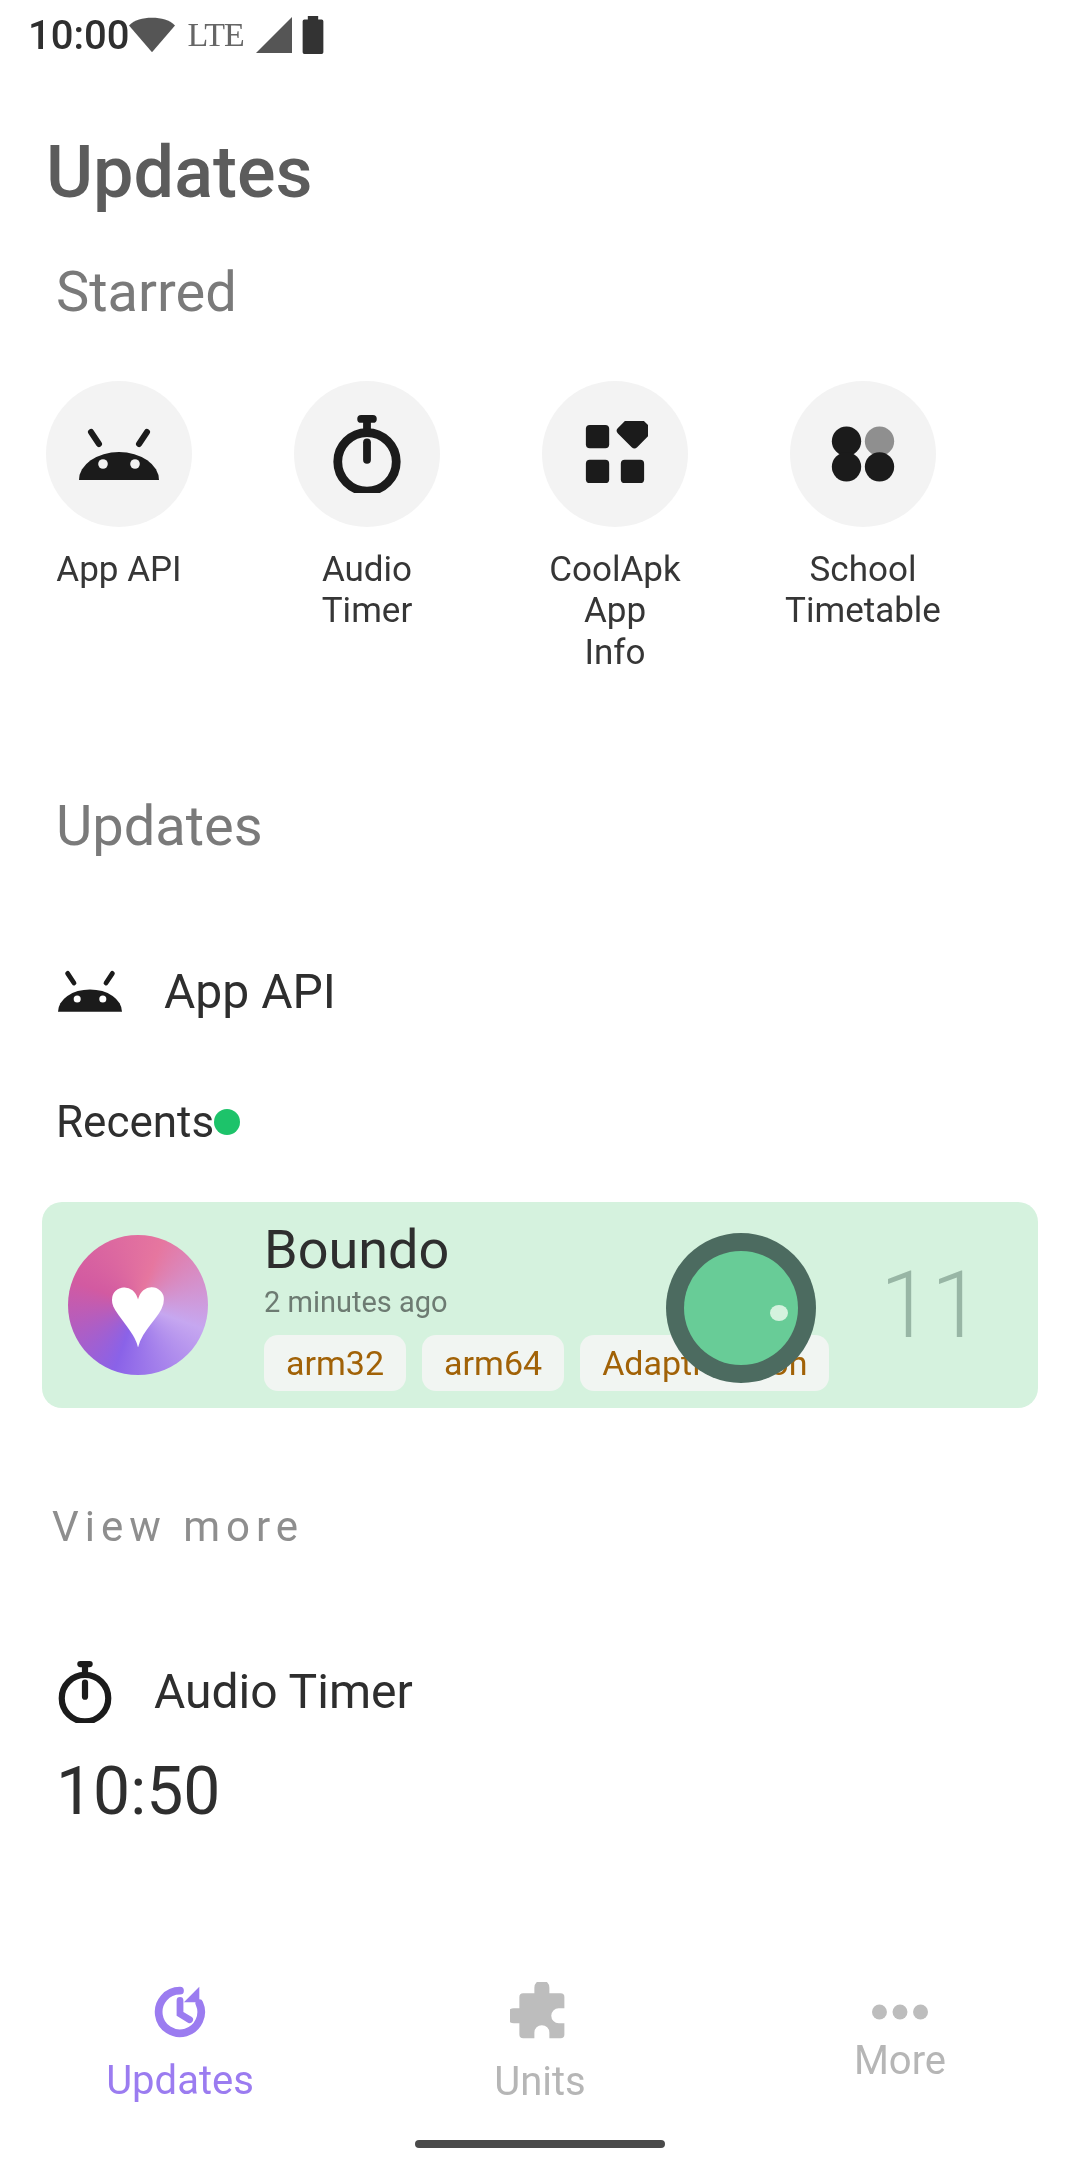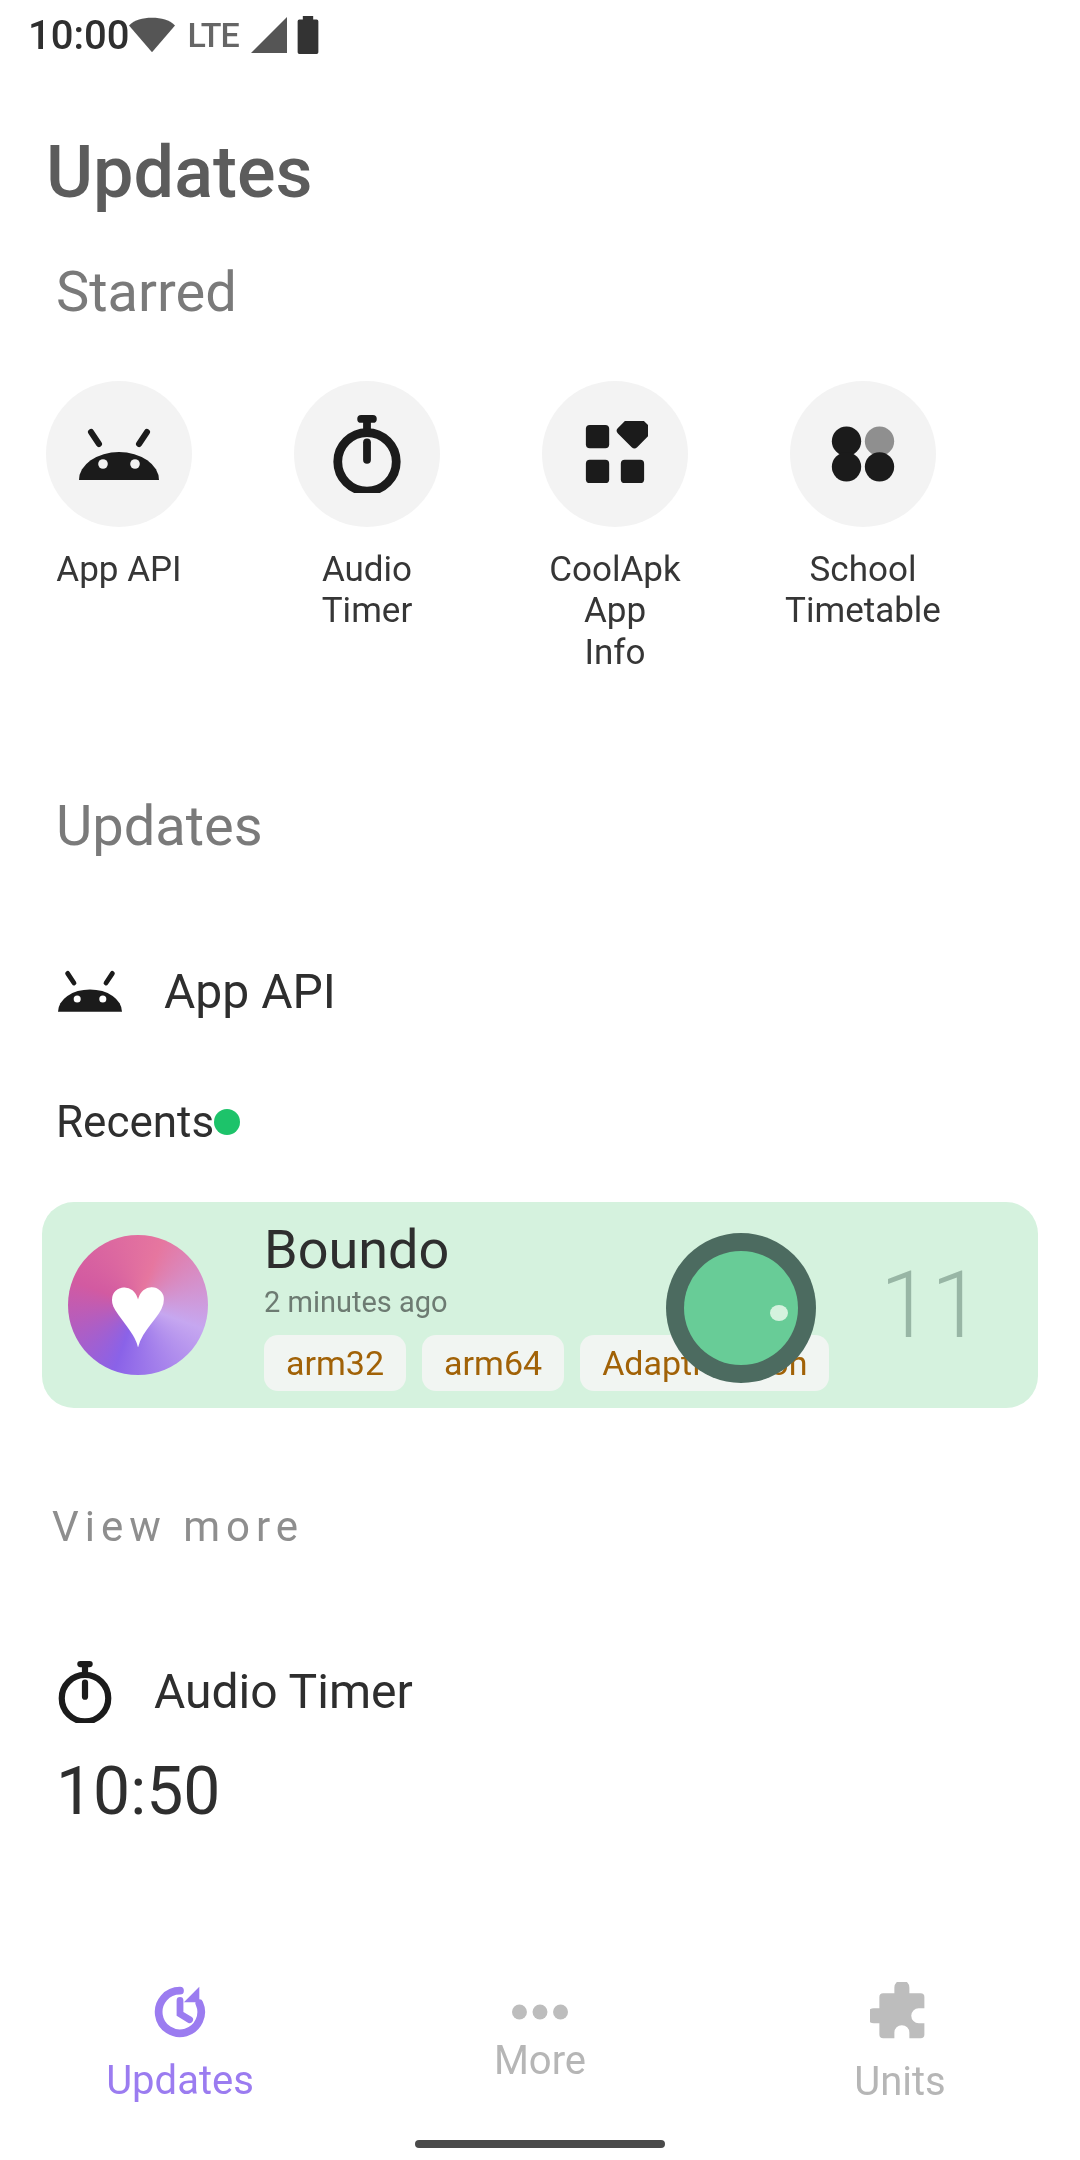--- a/index.html
+++ b/index.html
@@ -4,21 +4,21 @@
 <style>
   * { box-sizing: border-box; margin: 0; padding: 0; }
   html, body { width: 1080px; height: 2160px; font-family: Roboto, "Segoe UI", Arial, sans-serif; background: #ffffff; overflow: hidden; }
   body { position: relative; }
 
   
   .status-bar { height: 70px; display: flex; align-items: center; padding: 0 28px; }
   .status-time { font-size: 40px; font-weight: 500; color: #2f2f2f; }
   .status-right { display: flex; align-items: center; gap: 10px; }
   .status-right svg { display: block; }
-  .lte-text { font-size: 34px; font-weight: 500; color: #666; letter-spacing: -1px; margin: 0 2px; }
+  .lte-text { font-size: 34px; font-weight: 500; color: #666; letter-spacing: -1px; margin: 0 2px; font-family: Liberation Serif, serif; }
 
   
   .page-title { font-size: 72px; font-weight: 500; color: #5c5c5c; padding: 60px 0 0 46px; }
 
   
   .section-heading { font-size: 56px; font-weight: 400; color: #7a7a7a; padding-left: 56px; margin-top: 44px; }
 
   
   .starred-row { display: flex; gap: 78px; padding: 56px 0 0 34px; }
   .starred-item { display: flex; flex-direction: column; align-items: center; width: 170px; }
@@ -31,21 +31,21 @@
   
   .widget-header { display: flex; align-items: center; gap: 42px; padding-left: 58px; margin-top: 104px; }
   .widget-header .wh-title { font-size: 48px; font-weight: 400; color: #2e2e2e; }
 
   
   .recents-row { display: flex; align-items: center; padding-left: 56px; margin-top: 76px; }
   .recents-row .recents-text { font-size: 44px; color: #2f2f2f; }
   .green-dot { width: 26px; height: 26px; border-radius: 50%; background: #1dc36a; }
 
   
-  .app-card { margin: 54px 42px 0 42px; height: 206px; border-radius: 32px; background: #d5f2de; display: flex; align-items: center; padding: 0 54px 0 26px; position: relative; overflow: hidden; }
+  .app-card { margin: 54px 42px 0 42px; height: 206px; border-radius: 20px; background: #d5f2de; display: flex; align-items: center; padding: 0 54px 0 26px; position: relative; overflow: hidden; }
   .heart-ring { width: 140px; height: 140px; border-radius: 50%; background: conic-gradient(from 200deg, #8a62e8, #d25aa1, #e6769f, #c6a7f0, #8a62e8); display: flex; align-items: center; justify-content: center; flex-shrink: 0; }
   .heart-ring::after { content: "\2665"; color: #fff; font-size: 105px; line-height: 1; transform: translateY(6px); }
   .card-body { flex: 1; display: flex; flex-direction: column; margin-left: 56px; min-width: 0; }
   .card-title { font-size: 54px; color: #2e2e2e; font-weight: 400; }
   .card-sub { font-size: 29px; color: #6d7b72; margin-top: 4px; }
   .tag-row { display: flex; gap: 16px; margin-top: 16px; }
   .tag { background: #f1f5f2; border-radius: 14px; padding: 8px 22px; font-size: 34px; color: #a16207; }
   .big-api { position: absolute; right: 56px; top: 50%; transform: translateY(-50%); font-size: 92px; font-weight: 300; color: #98b6a5; z-index: 2; }
   .droid-disc { position: absolute; right: 222px; top: 50%; transform: translateY(-48%); width: 150px; height: 150px; border-radius: 50%; background: #4c6b60; z-index: 1; }
   .droid-disc-inner { position: absolute; inset: 18px; border-radius: 50%; background: #68cc97; }
@@ -193,28 +193,28 @@
 <div class="bottom-nav">
   <div class="nav-item active">
     <svg width="58" height="58" viewBox="0 0 30 30">
         <path d="M15 4a11 11 0 1 0 10 6.5" stroke="#9b7cf0" stroke-width="4" fill="none" stroke-linecap="round"></path>
         <path d="M25 2v8h-8z" fill="#9b7cf0"></path>
         <path d="M15 9v7l5 3" stroke="#9b7cf0" stroke-width="3.5" fill="none" stroke-linecap="round"></path>
       </svg>
     <div class="nav-label">Updates</div>
   </div>
   <div class="nav-item">
+    <svg width="60" height="60" viewBox="0 0 32 32">
+        <path fill="#bdbdbd" d="M13 2a4 4 0 0 1 8 0v3h6a2 2 0 0 1 2 2v6h-3a4 4 0 0 0 0 8h3v6a2 2 0 0 1-2 2h-6v-3a4 4 0 0 0-8 0v3H7a2 2 0 0 1-2-2v-6H2a4 4 0 0 1 0-8h3V7a2 2 0 0 1 2-2h6z" transform="translate(0 1)"></path>
+      </svg>
+    <div class="nav-label">Units</div>
+  </div>
+  <div class="nav-item">
     <svg width="56" height="18" viewBox="0 0 30 8">
         <circle cx="4" cy="4" r="4" fill="#bdbdbd"></circle>
         <circle cx="15" cy="4" r="4" fill="#bdbdbd"></circle>
         <circle cx="26" cy="4" r="4" fill="#bdbdbd"></circle>
       </svg>
     <div class="nav-label">More</div>
   </div>
-  <div class="nav-item">
-    <svg width="60" height="60" viewBox="0 0 32 32">
-        <path fill="#bdbdbd" d="M13 2a4 4 0 0 1 8 0v3h6a2 2 0 0 1 2 2v6h-3a4 4 0 0 0 0 8h3v6a2 2 0 0 1-2 2h-6v-3a4 4 0 0 0-8 0v3H7a2 2 0 0 1-2-2v-6H2a4 4 0 0 1 0-8h3V7a2 2 0 0 1 2-2h6z" transform="translate(0 1)"></path>
-      </svg>
-    <div class="nav-label">Units</div>
-  </div>
 </div>
 
 <div class="gesture-bar"></div>
 
 </body></html>

